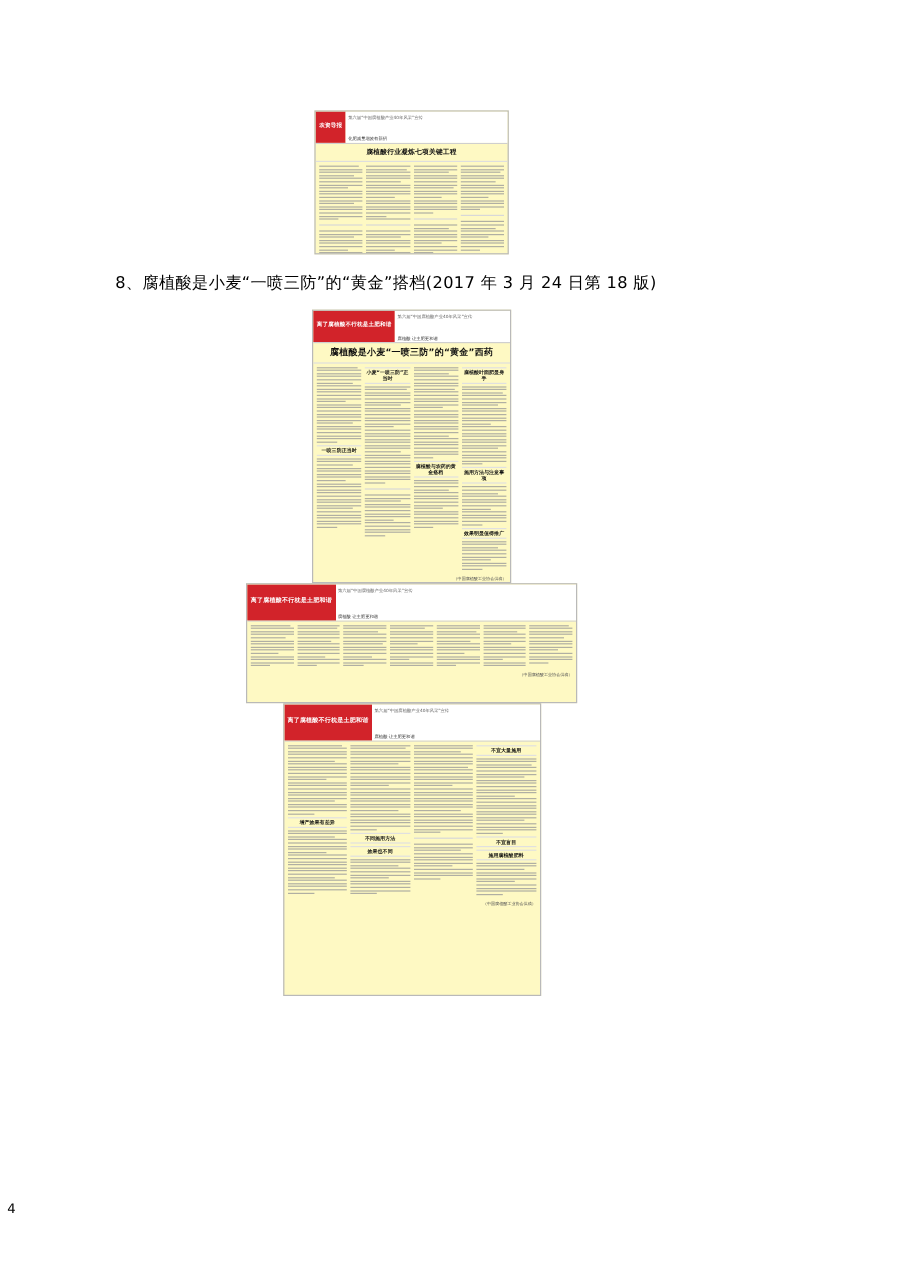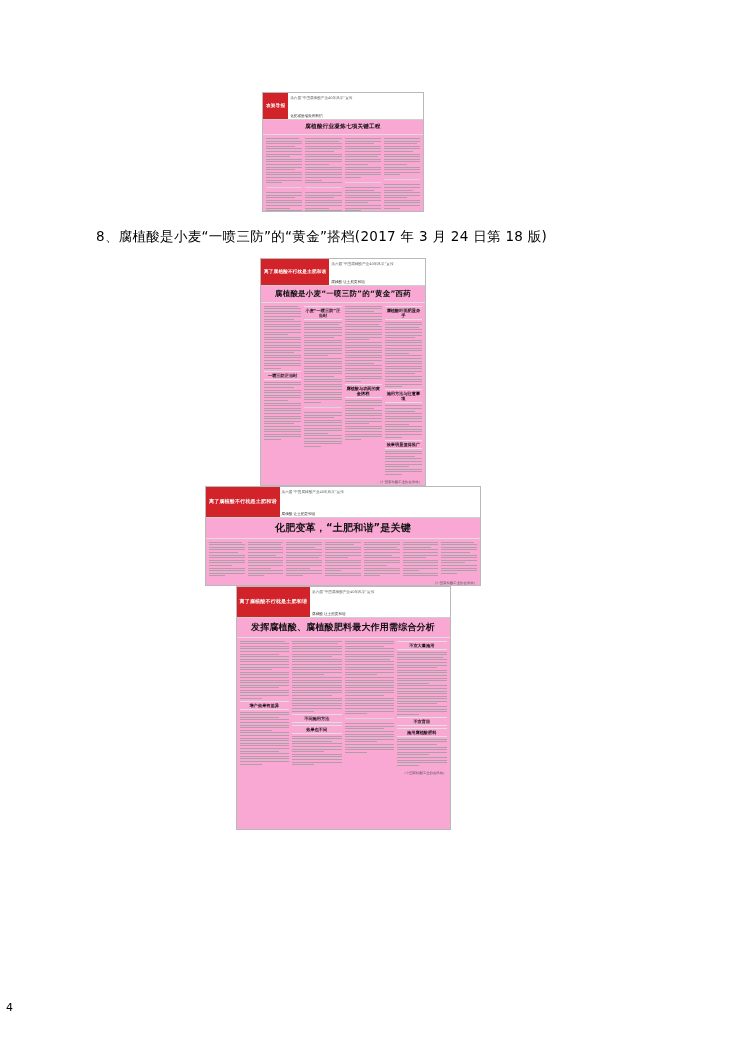--- a/index.html
+++ b/index.html
@@ -35,21 +35,21 @@
     letter-spacing: 0.3px;
     color: #000;
   }
   .clip-wrap {
     display: flex;
     justify-content: center;
     margin: 0;
   }
   
   .clip {
-    background: #f9a8d4;
+    background: #fef9c3;
     border: 1px solid #b9b9b9;
     box-sizing: border-box;
     position: relative;
     overflow: hidden;
     font-family: "DejaVu Sans", "Liberation Sans", sans-serif;
   }
   .masthead {
     display: flex;
     align-items: stretch;
     height: 26px;
@@ -572,21 +572,20 @@
         <div class="masthead">
           <div class="mast-red">
             <span>离了腐植酸不行</span>
             <span class="l2">枕是土肥和谐</span>
           </div>
           <div class="mast-strip">
             <div class="tagline">第六届“中国腐植酸产业40年风采”宣传</div>
             <div class="sub">腐植酸 让土肥更和谐</div>
           </div>
         </div>
-        <div class="headline">化肥变革，“土肥和谐”是关键</div>
         <div class="cols">
           <div class="col">
             <div class="lines">
               <i class="s92"></i>
                 <i></i>
                 <i></i>
                 <i></i>
                 <i class="s80"></i>
                 <i></i>
                 <i></i>
@@ -716,21 +715,20 @@
         <div class="masthead">
           <div class="mast-red">
             <span>离了腐植酸不行</span>
             <span class="l2">枕是土肥和谐</span>
           </div>
           <div class="mast-strip">
             <div class="tagline">第六届“中国腐植酸产业40年风采”宣传</div>
             <div class="sub">腐植酸 让土肥更和谐</div>
           </div>
         </div>
-        <div class="headline">发挥腐植酸、腐植酸肥料最大作用需综合分析</div>
         <div class="cols">
           <div class="col">
             <div class="lines">
               <i class="s92"></i>
                 <i></i>
                 <i></i>
                 <i></i>
                 <i></i>
                 <i class="s80"></i>
                 <i></i>

